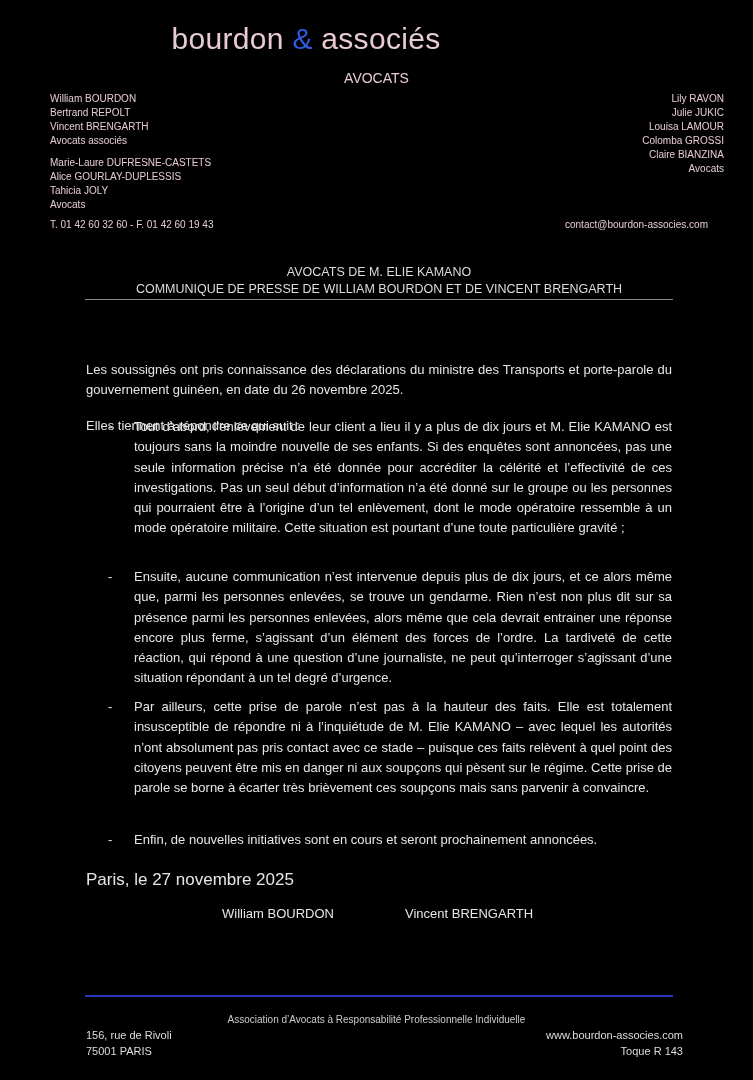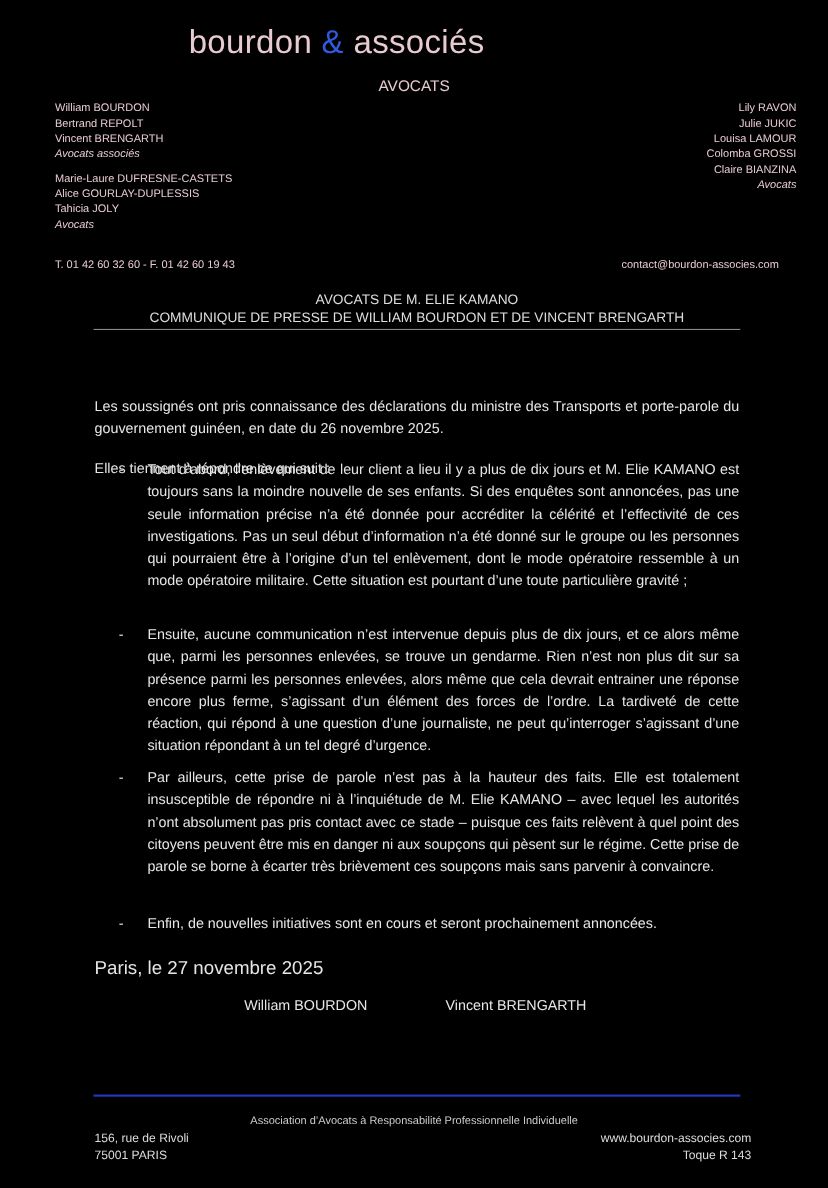--- a/index.html
+++ b/index.html
@@ -6,23 +6,23 @@
   body { width:753px; height:1080px; position:relative; overflow:hidden;
          font-family:"Liberation Sans", sans-serif; color:#e6e6e6; }
   .brand { position:absolute; top:22px; left:0; width:612px; text-align:center;
            font-size:30px; color:#e8cbd0; letter-spacing:0.3px; }
   .brand .amp { color:#2f5be0; }
   .subtitle { position:absolute; top:70px; left:0; width:753px; text-align:center;
               font-size:14px; color:#e8cbd0; }
   .col { position:absolute; font-size:10px; line-height:14px; color:#e8cbd0; }
   .col.left { left:50px; top:92px; }
   .col.right { right:29px; top:92px; text-align:right; }
-  .col .it { font-style:italic; }
+  .col .it { }
   .col .gap { height:8px; }
-  .contact { position:absolute; top:236px; font-size:10px; color:#e8cbd0; }
+  .contact { position:absolute; top:219px; font-size:10px; color:#e8cbd0; }
   .contact.left { left:50px; }
   .contact.right { right:45px; }
   .title { position:absolute; top:264px; left:85px; width:588px; text-align:center;
            font-size:12.5px; line-height:17px; color:#ddd; }
   .rule { position:absolute; top:299px; left:85px; width:588px; height:1px; background:#888; }
   .body { position:absolute; left:86px; width:586px; font-size:13px; line-height:20.3px;
           color:#e6e6e6; text-align:justify;margin-top:40px; }
   .p1 { top:320px; }
   .p2 { top:376px; }
   .bullets { position:absolute; left:86px; width:586px; font-size:13px; line-height:20.3px; color:#e6e6e6; }

